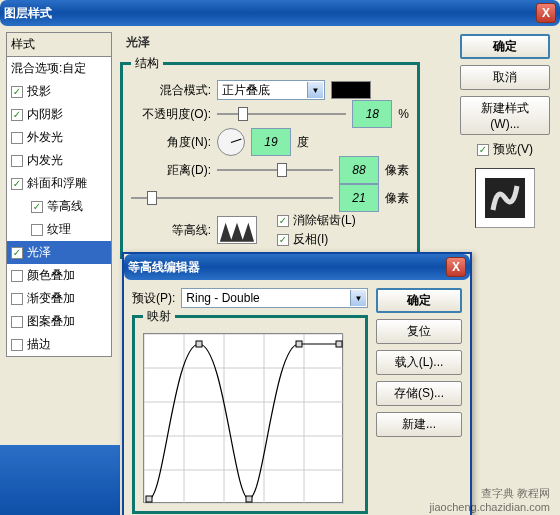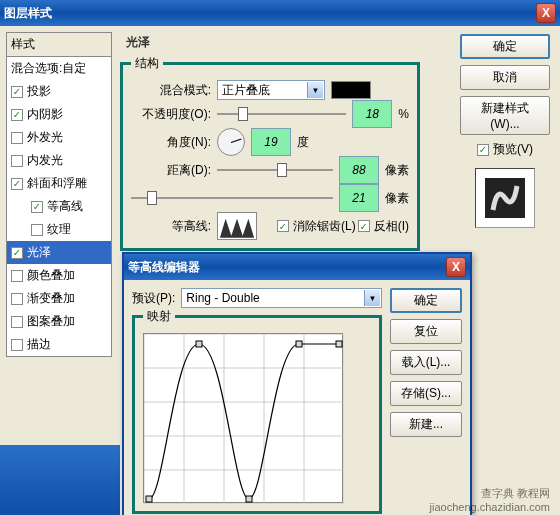--- a/index.html
+++ b/index.html
@@ -1,17 +1,17 @@
 <!DOCTYPE html>
 <html><head>
 <meta charset="utf-8">
 <style>
 * { box-sizing: border-box; font-family: "SimSun", "宋体", sans-serif; font-size: 12px; }
 body { margin: 0; background: #ece9d8; width: 560px; height: 515px; overflow: hidden; position: relative; }
-.titlebar { background: linear-gradient(to bottom, #2a6fc7, #0e4fa8 50%, #2a6fc7); color: #fff; height: 26px; display: flex; align-items: center; padding: 0 4px; font-weight: bold; }
+.titlebar { background: linear-gradient(to bottom, #2a6fc7, #0e4fa8 50%, #2a6fc7); color: #fff; height: 26px; display: flex; align-items: center; padding: 0 4px; font-weight: bold; border-radius: 7px; }
 .titlebar .spacer { flex: 1; }
 .titlebar .titlebar-btn { width: 20px; height: 20px; background: linear-gradient(to bottom, #f08070, #c0392b); border: 1px solid #8b2e1f; border-radius: 3px; display: flex; align-items: center; justify-content: center; color: #fff; font-weight: bold; margin-left: 2px; cursor: pointer; }
 .mainarea { display: flex; padding: 6px; gap: 8px; }
 .style-list { width: 106px; border: 1px solid #888; background: #fff; }
 .style-list-header { background: #ece9d8; padding: 3px 4px; border-bottom: 1px solid #888; }
 .style-item { padding: 3px 4px; display: flex; align-items: center; gap: 4px; }
 .style-item.indent { padding-left: 24px; }
 .style-item.sel { background: #316ac5; color: #fff; }
 .chk { width: 12px; height: 12px; border: 1px solid #888; background: #fff; display: inline-flex; align-items: center; justify-content: center; font-size: 10px; color: #2a8a2a; }
 .chk.checked::before { content: "✓"; }
@@ -23,22 +23,22 @@
 .dropdown { border: 1px solid #7f9db9; background: #fff; height: 20px; display: flex; align-items: center; padding: 0 4px; position: relative; }
 .dropdown .arrow { position: absolute; right: 1px; top: 1px; bottom: 1px; width: 16px; background: linear-gradient(to bottom, #e0ecfb, #a8c8ec); border-left: 1px solid #7f9db9; display: flex; align-items: center; justify-content: center; font-size: 8px; }
 .swatch { width: 40px; height: 18px; border: 1px solid #888; background: #000; }
 .slider { flex: 1; height: 18px; position: relative; }
 .slider::before { content: ""; position: absolute; left: 0; right: 0; top: 8px; height: 2px; background: #999; }
 .slider .thumb { position: absolute; top: 2px; width: 10px; height: 14px; background: #fff; border: 1px solid #666; }
 .numbox { width: 40px; height: 28px; border: 1px solid #7f9db9; background: #86efac; display: flex; align-items: center; justify-content: center; font-style: italic; }
 .angle-dial { width: 28px; height: 28px; border: 1px solid #888; border-radius: 50%; background: #f4f4f4; position: relative; }
 .angle-dial::after { content: ""; position: absolute; left: 50%; top: 50%; width: 11px; height: 1px; background: #000; transform-origin: left; transform: rotate(-19deg); }
 .contour-box { width: 40px; height: 28px; border: 1px solid #888; background: #fff; display: inline-block; }
-.btn { border: 1px solid #888; background: linear-gradient(to bottom, #fff, #e8e4d8); padding: 3px 10px; min-width: 72px; text-align: center; cursor: pointer; border-radius: 2px; }
-.btn.default { border: 2px solid #3c7fb1; padding: 2px 9px; }
+.btn { border: 1px solid #888; background: linear-gradient(to bottom, #fff, #e8e4d8); padding: 3px 17px; min-width: 72px; text-align: center; cursor: pointer; border-radius: 2px; }
+.btn.default { border: 2px solid #3c7fb1; padding: 2px 9px; font-weight: bold; }
 .right-buttons { position: absolute; right: 10px; top: 34px; width: 90px; display: flex; flex-direction: column; gap: 6px; align-items: stretch; }
 .preview-box { width: 60px; height: 60px; border: 1px inset #999; background: #fff; align-self: center; margin-top: 4px; display: flex; align-items: center; justify-content: center; }
 .preview-box svg { width: 44px; height: 44px; }
 
 .subdialog { position: absolute; left: 122px; top: 252px; width: 350px; border: 2px solid #1046a0; background: #ece9d8; box-shadow: 2px 2px 6px rgba(0,0,0,0.3); }
 .subbody { padding: 8px; display: flex; gap: 8px; }
 .curve-box { width: 200px; height: 170px; border: 1px solid #888; background: #fff; position: relative; }
 .grid line { stroke: #ccc; stroke-width: 1; }
 .curve path { stroke: #000; fill: none; stroke-width: 1.2; }
 .curve rect.pt { fill: #d8d8d8; stroke: #000; }
@@ -165,21 +165,21 @@
         <span>像素</span>
       </div>
       <div class="row">
         <span class="label">等高线:</span>
         <div class="contour-box">
           <svg viewBox="0 0 40 28">
               <path d="M2 26 L8 6 L14 24 L20 6 L26 24 L32 6 L38 26" fill="#333"></path>
             </svg>
         </div>
         <span style="width:8px;"></span>
-        <div style="display:flex;gap:2px;">
+        <div style="display:flex;flex-direction:column;gap:2px;">
           <label style="display:flex;align-items:center;gap:4px;">
               <span class="chk checked"></span>
               <span>消除锯齿(L)</span>
             </label>
           <label style="display:flex;align-items:center;gap:4px;">
               <span class="chk checked"></span>
               <span>反相(I)</span>
             </label>
         </div>
       </div>

